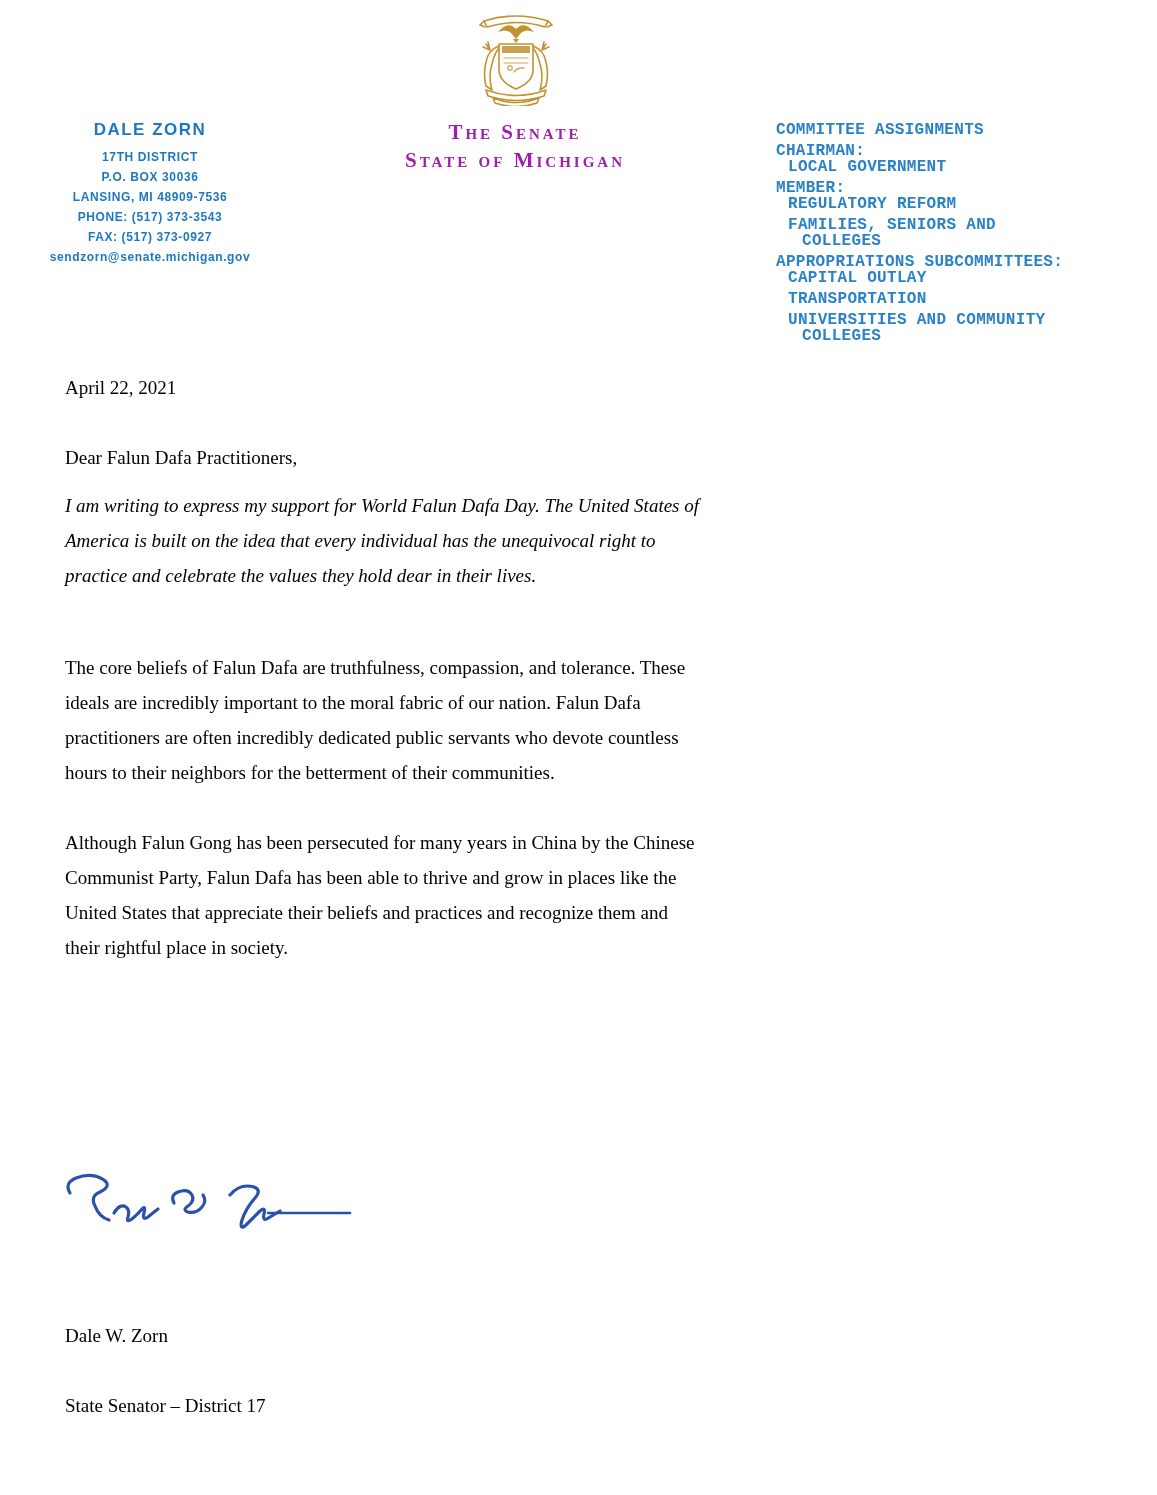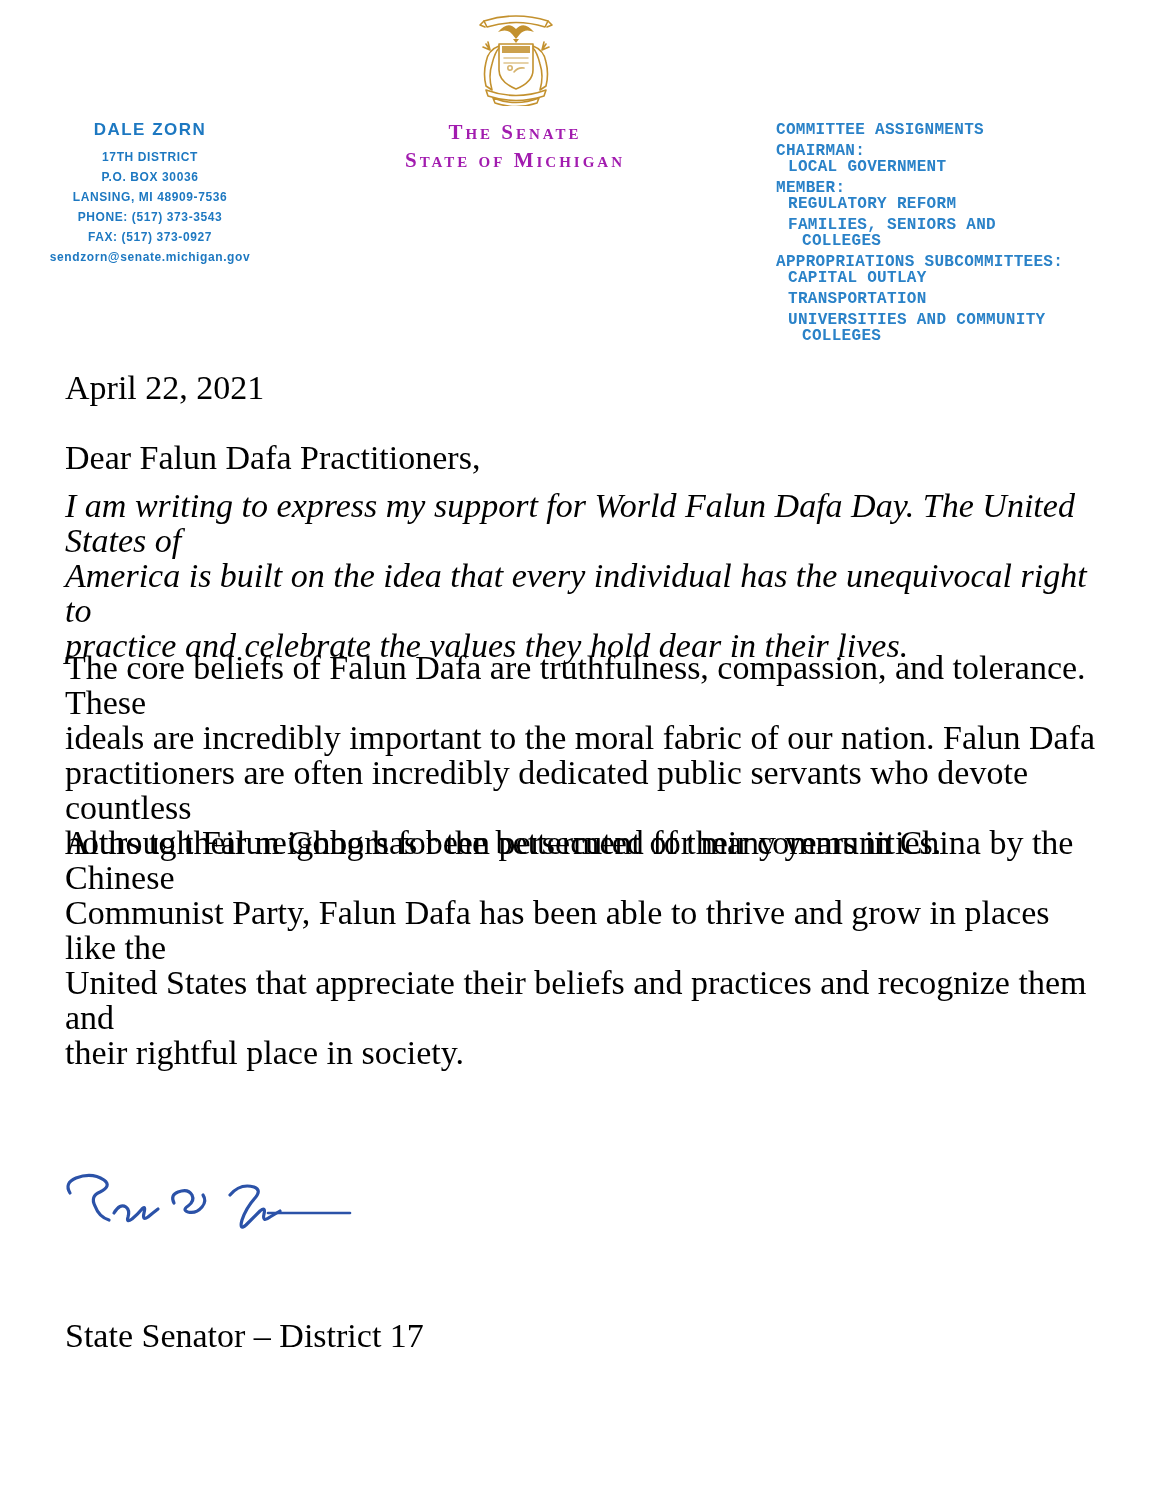--- a/index.html
+++ b/index.html
@@ -70,21 +70,21 @@
   .committees .sec { margin-top: 5px; }
   .committees .ind1 { padding-left: 12px; }
   .committees .ind2 { padding-left: 26px; }
   .committees .gap { margin-top: 5px; }
 
   
   .body-text {
     position: absolute;
     left: 65px;
     width: 1035px;
-    font-size: 34px;
+    font-size: 19px;
     line-height: 35px;
     white-space: pre-line;
   }
   .date-line        { top: 370px; }
   .salutation-line  { top: 440px; }
   .para1            { top: 488px; font-style: italic; }
   .para2            { top: 650px; }
   .para3            { top: 825px; }
   .para4            { top: 1000px; }
   .closing-line     { top: 1112px; }
@@ -181,16 +181,17 @@
 
     <path d="M52,48 Q58,38 64,42 Q68,45 66,52 Q64,58 70,54 Q76,49 80,44 Q84,40 82,48 Q80,56 86,52 Q92,47 96,44"></path>
 
     <path d="M112,38 Q108,30 116,27 Q126,23 130,30 Q133,36 126,41 Q120,45 126,47 Q134,49 140,42 Q145,36 141,30"></path>
 
     <path d="M168,30 Q178,18 192,22 Q200,25 193,33 Q184,43 180,55 Q177,66 184,60 Q192,52 198,46 Q204,41 202,49 Q200,58 208,52 L218,46"></path>
     <path d="M206,48 L288,48" stroke-width="2.6"></path>
   </svg>
 
   <div class="body-text sig-block">
+    <div>Dale W. Zorn</div>
     <div>State Senator – District 17</div>
   </div>
 
 </div>
 
 </body></html>

